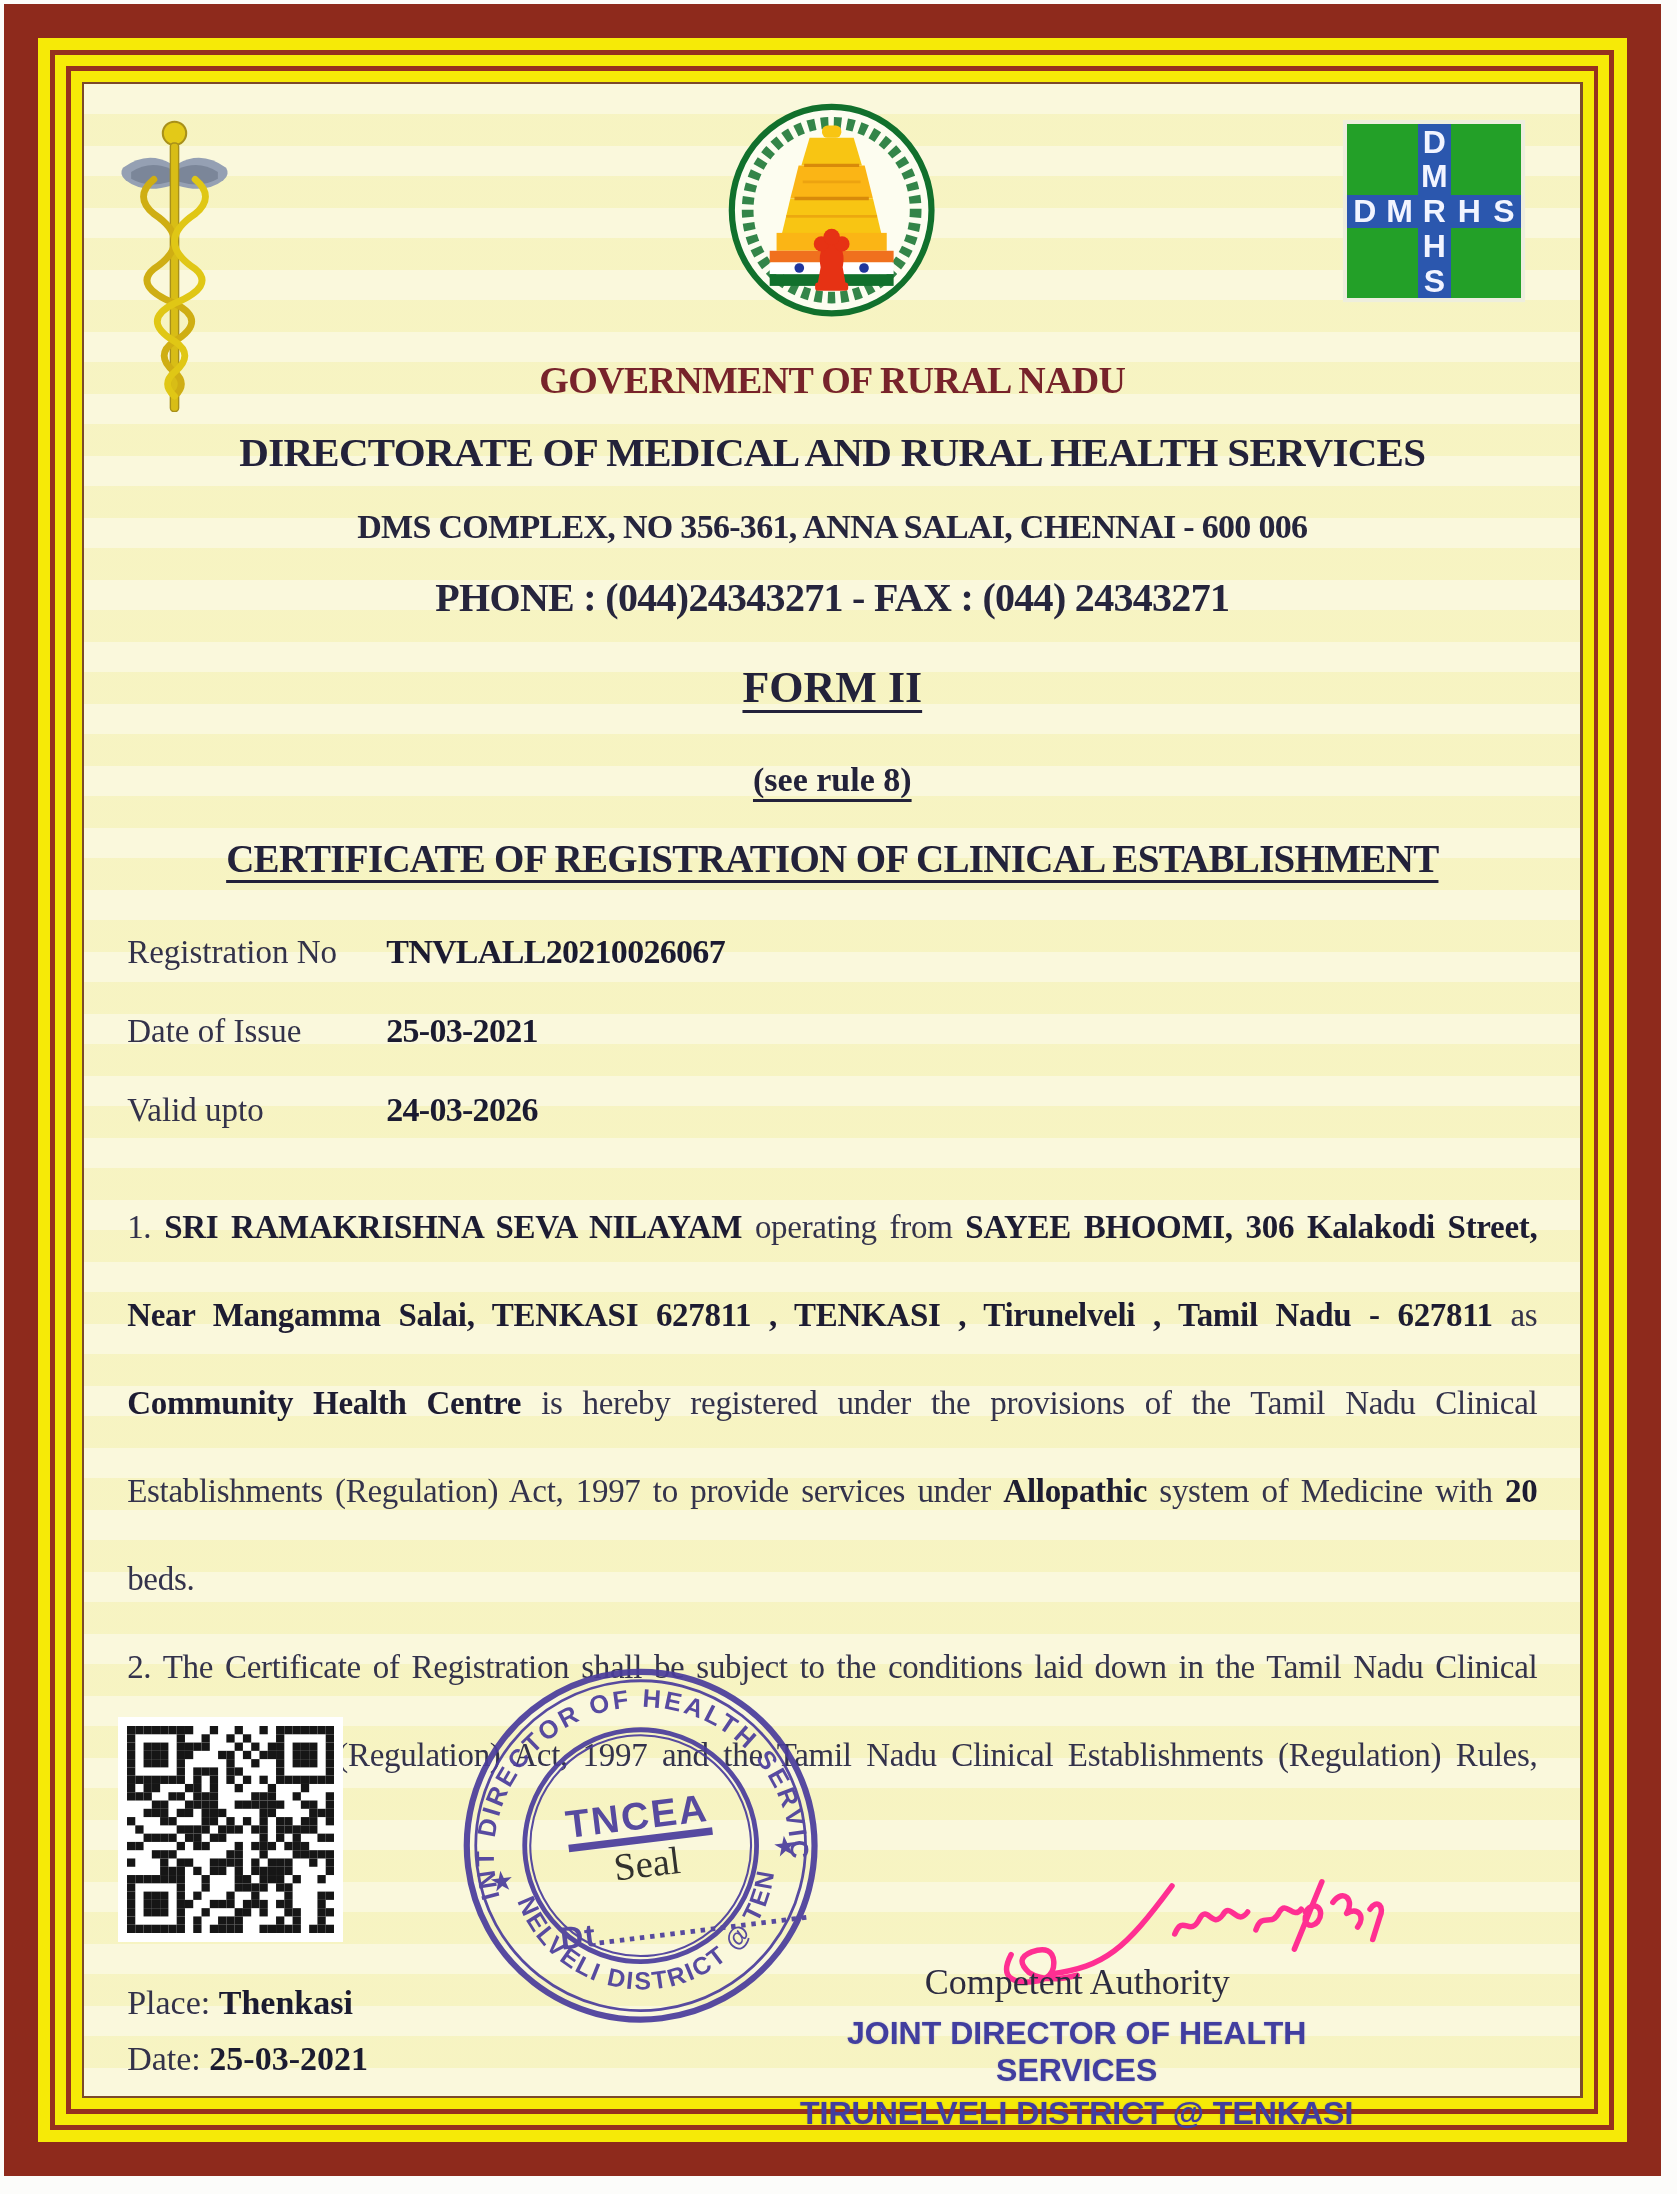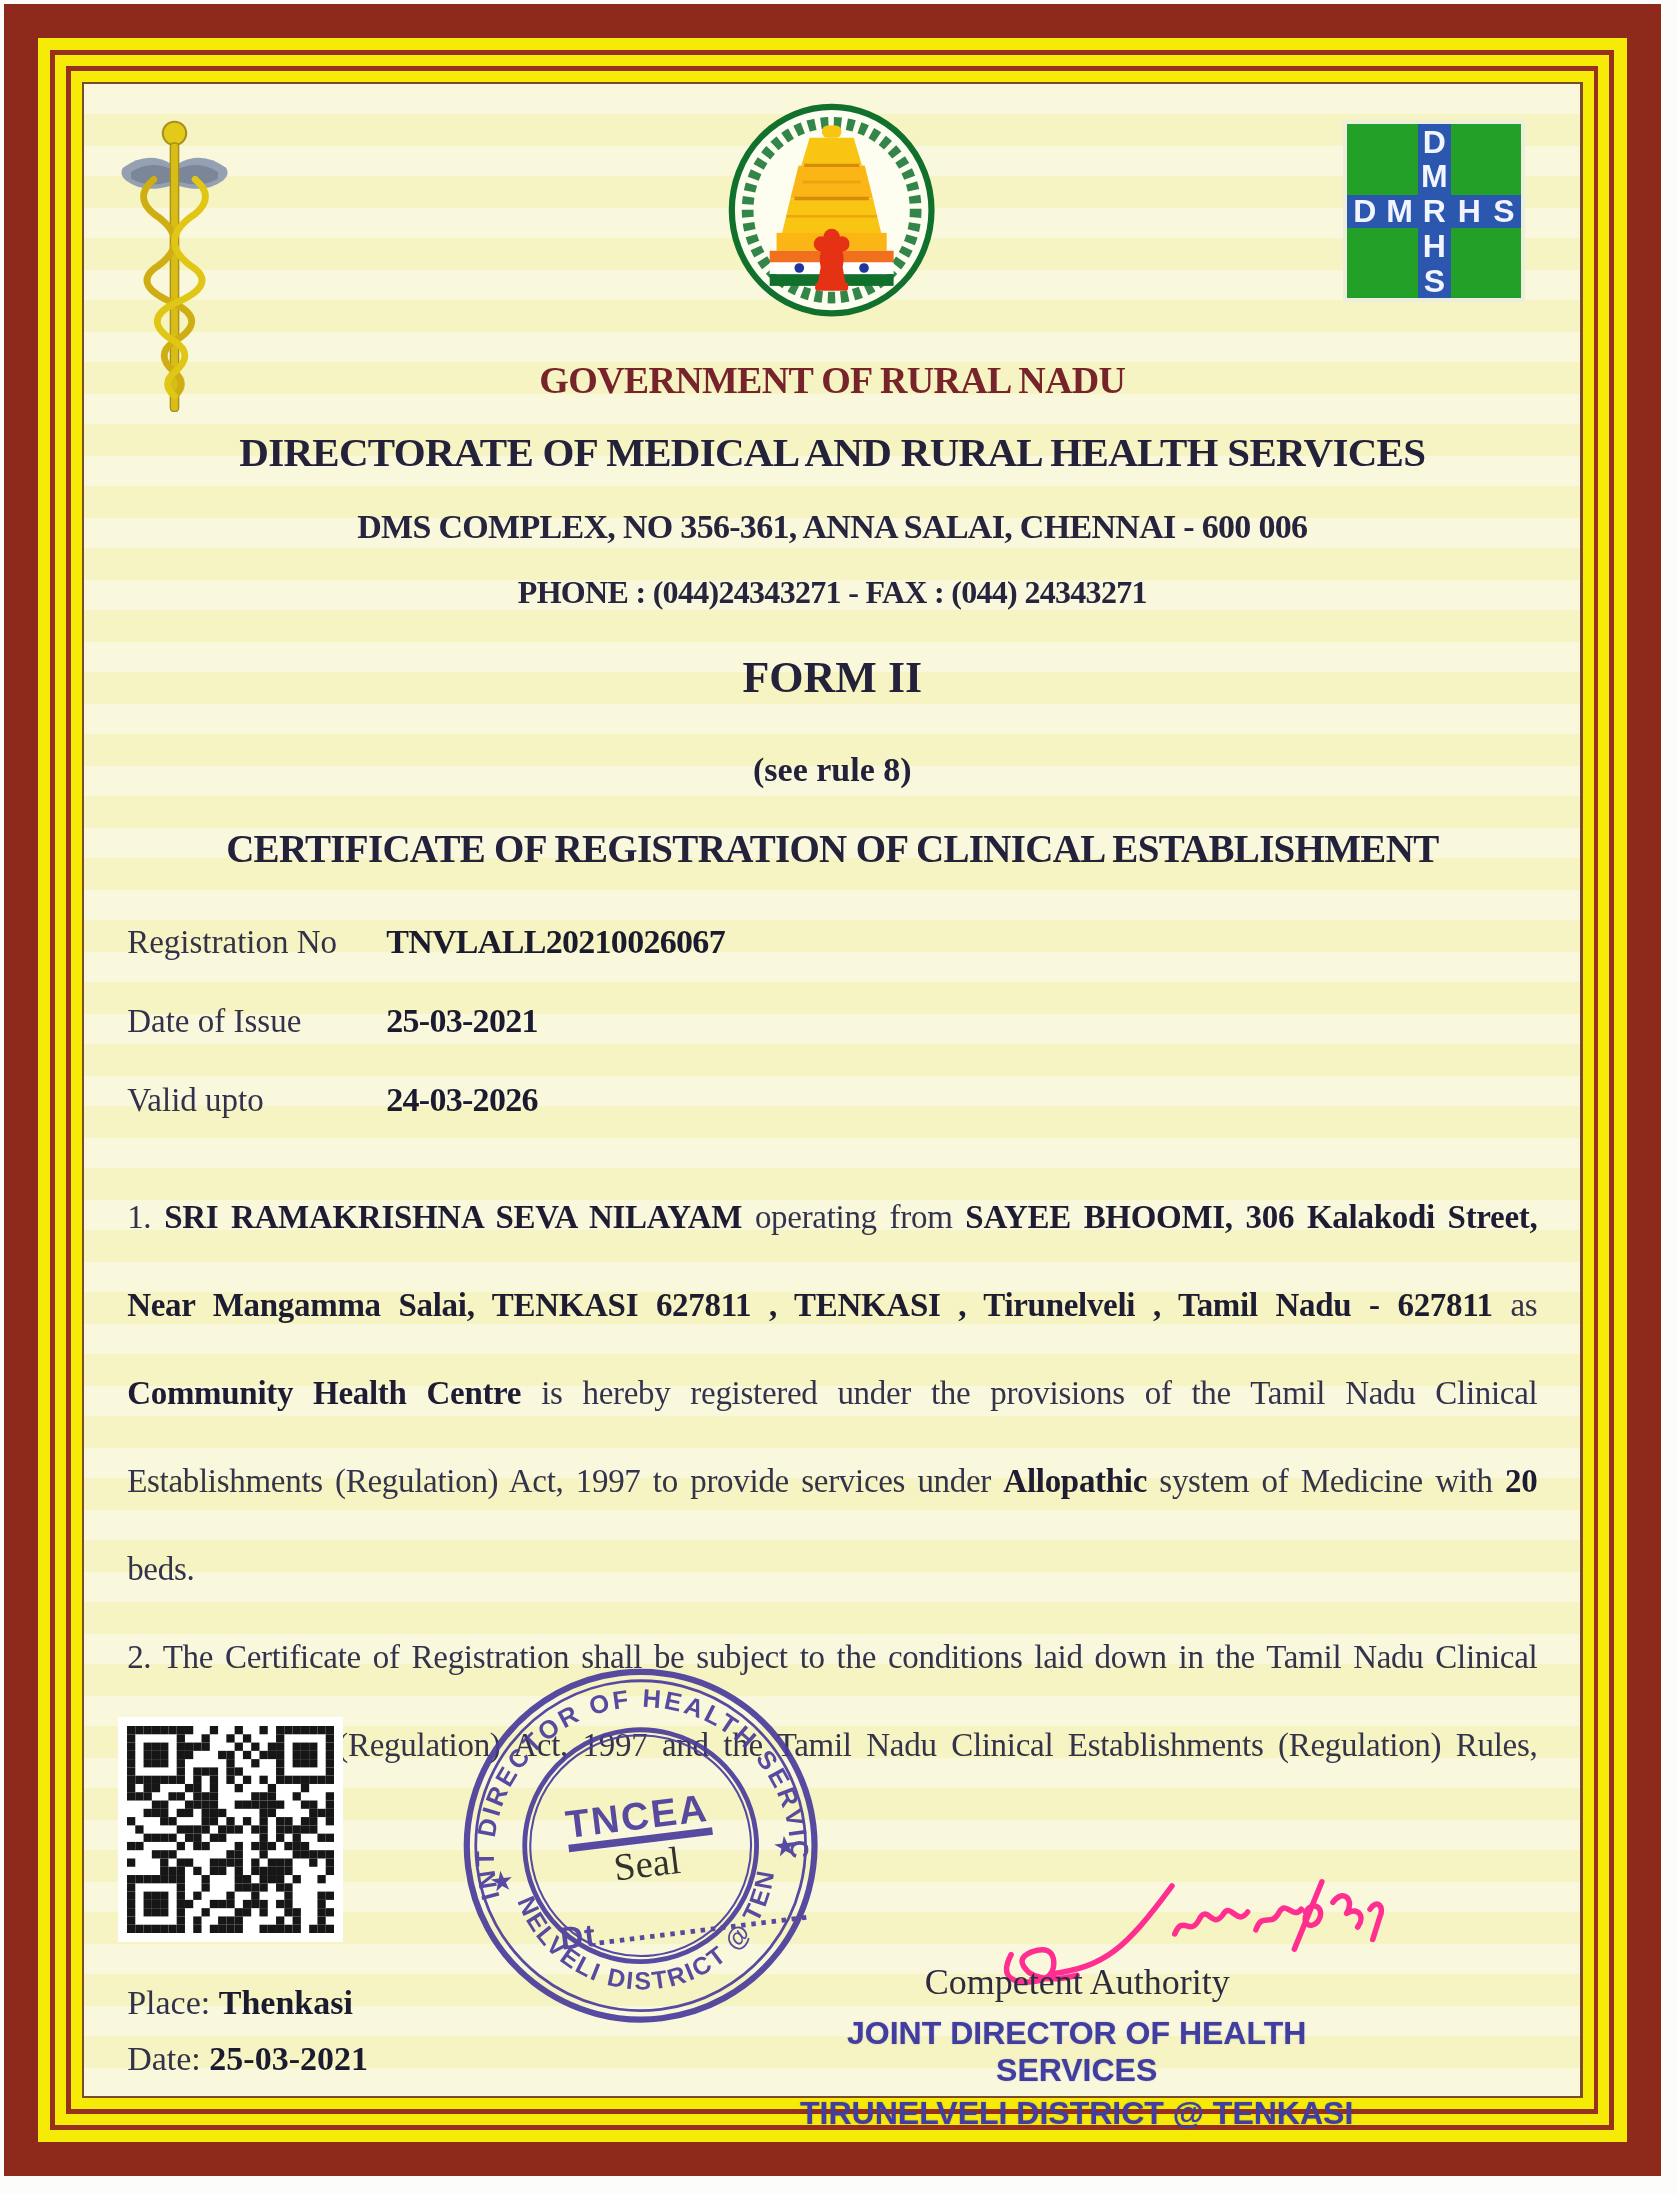--- a/index.html
+++ b/index.html
@@ -33,25 +33,25 @@
   .emblem{position:absolute;left:50%;transform:translateX(-50%);top:18px;width:210px;height:217px;}
   .dmrhs{position:absolute;right:59px;top:40px;width:174px;height:174px;background:#23a028;box-shadow:0 0 0 4.1px #eeeedd;}
   .dmrhs .bar-v{position:absolute;left:40.5%;width:19%;top:0;bottom:0;background:#2b57ae;}
   .dmrhs .bar-h{position:absolute;top:40.5%;height:19%;left:0;right:0;background:#2b57ae;}
   .dmrhs .lt{position:absolute;color:#f2f4ff;font:900 32px "Liberation Sans",sans-serif;transform:translate(-50%,-50%);}
   
   .col{position:absolute;left:0;right:0;top:0;padding:0 43px;text-align:center;}
   .h-gov{margin-top:274px;font-size:38px;font-weight:700;color:#77232b;letter-spacing:-0.7px;}
   .h-dir{margin-top:26px;font-size:41px;font-weight:700;color:#23223a;letter-spacing:-0.7px;font-family:Liberation Serif, serif;}
   .h-dms{margin-top:32px;font-size:34px;font-weight:700;color:#26253d;letter-spacing:-0.7px;}
-  .h-phone{margin-top:27.6px;font-size:32px;font-weight:700;color:#26253d;letter-spacing:-0.7px;}
+  .h-phone{margin-top:27.6px;font-size:40px;font-weight:700;color:#26253d;letter-spacing:-0.7px;}
   .h-form{margin-top:41px;font-size:44px;font-weight:700;color:#23223a;}
   .h-rule{margin-top:48px;font-size:34px;font-weight:700;color:#23223a;}
   .h-cert{margin-top:37px;font-size:39px;font-weight:700;color:#23223a;letter-spacing:-0.7px;}
-  .und{text-decoration-thickness:2.8px;text-underline-offset:8.3px;text-align:center;}
+  .und{text-decoration:underline;text-decoration-thickness:2.8px;text-underline-offset:8.3px;text-align:center;}
   
   .reg{margin-top:52px;text-align:left;}
   .reg-row{display:flex;margin-bottom:41px;align-items:baseline;}
   .reg-label{width:259px;font-size:33px;color:#33324a;}
   .reg-value{font-size:34px;font-weight:700;color:#1b1b30;letter-spacing:-0.7px;}
   
   .para{margin-top:54px;text-align:justify;font-size:33px;line-height:88px;color:#34334c;letter-spacing:-0.3px;}
   .para.p2{margin-top:0;}
   .para .bold{font-weight:700;color:#1d1c32;}
   

